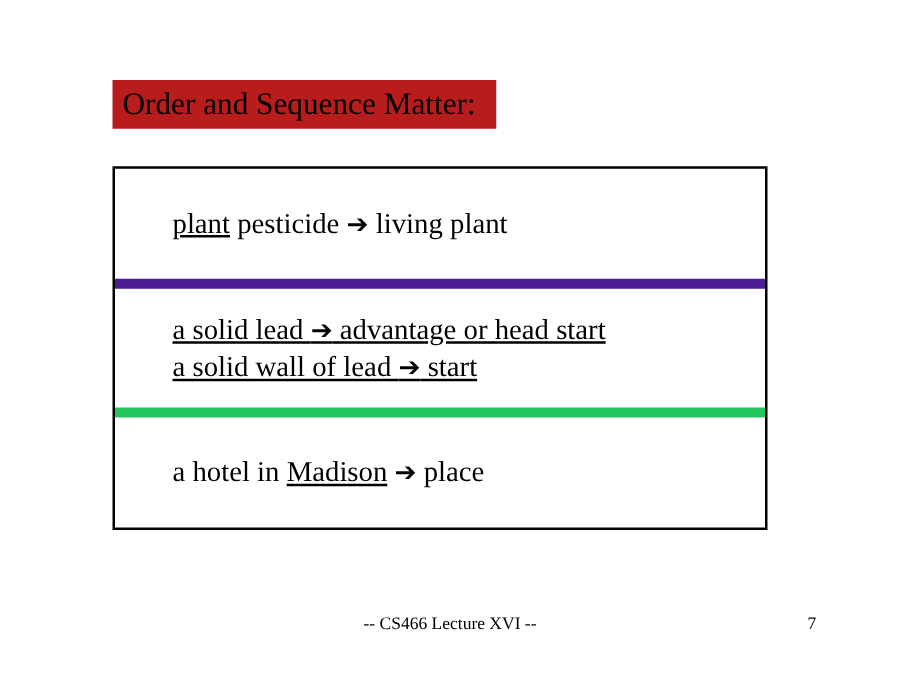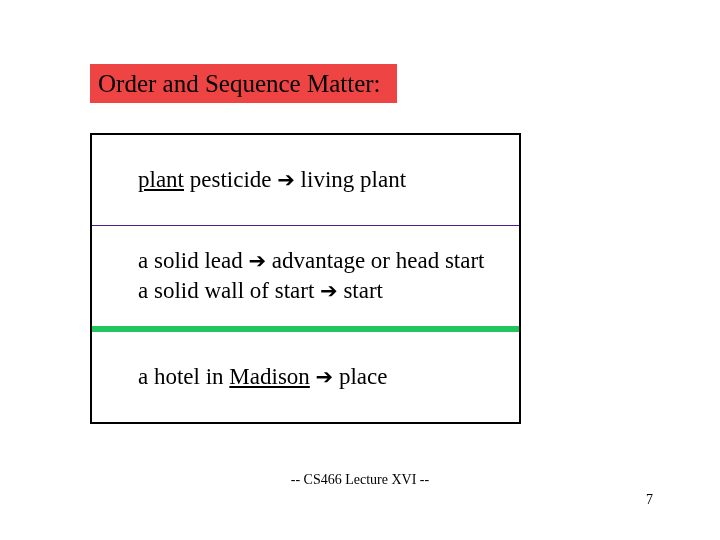--- a/index.html
+++ b/index.html
@@ -11,62 +11,62 @@
     color: #000000;
     font-family: "Liberation Serif", serif;
     overflow: hidden;
   }
   .title-box {
     position: absolute;
     left: 90px;
     top: 64px;
     width: 307px;
     height: 39px;
-    background: #ef4444;
+    background: #b91c1c;
     display: flex;
     align-items: center;
     padding-left: 8px;
     box-sizing: border-box;
     font-size: 25px;
     white-space: nowrap;
   }
   .examples-box {
     position: absolute;
     left: 90px;
     top: 133px;
-    width: 431px;
+    width: 524px;
     height: 291px;
     border: 2px solid #000000;
     box-sizing: border-box;
     display: flex;
     flex-direction: column;
   }
   .example-group {
     display: flex;
     flex-direction: column;
     justify-content: center;
     padding-left: 46px;
     font-size: 23px;
     line-height: 30px;
     white-space: nowrap;
   }
   .example-group.g0 { flex: 94 0 0; }
-  .example-group.g1 { flex: 103 0 0; border-top: 1px solid #4c1d95; }
-  .example-group.g2 { flex: 94 0 0; border-top: 6px solid #22c55e; gap: 36px; }
+  .example-group.g1 { flex: 103 0 0; border-top: 8px solid #4c1d95; text-decoration: underline; }
+  .example-group.g2 { flex: 94 0 0; border-top: 8px solid #22c55e; gap: 36px; }
   .u { text-decoration: underline; }
   .arrow {
     font-family: "DejaVu Sans", sans-serif;
     font-weight: bold;
     font-size: 21px;
   }
   .footer-center {
     position: absolute;
     left: 0;
     right: 0;
-    top: 472px;
+    top: 492px;
     text-align: center;
     font-size: 14px;
   }
   .page-number {
     position: absolute;
     left: 646px;
     top: 492px;
     font-size: 14px;
   }
 </style>
@@ -78,21 +78,21 @@
   <div class="title-box">
     <span>Order and Sequence Matter:</span>
   </div>
 
   <div class="examples-box" id="examples-box">
       <div class="example-group g0">
         <div class="example-line"><span class="u">plant</span><span> pesticide </span><span class="arrow">➔</span><span> living plant</span></div>
       </div>
       <div class="example-group g1">
         <div class="example-line"><span>a solid lead </span><span class="arrow">➔</span><span> advantage or head start</span></div>
-        <div class="example-line"><span>a solid wall of start </span><span class="arrow">➔</span><span> start</span></div>
+        <div class="example-line"><span>a solid wall of lead </span><span class="arrow">➔</span><span> start</span></div>
       </div>
       <div class="example-group g2">
         <div class="example-line"><span>a hotel in </span><span class="u">Madison</span><span> </span><span class="arrow">➔</span><span> place</span></div>
       </div>
     </div>
 
   <div class="footer-center">-- CS466 Lecture XVI --</div>
 
   <div class="page-number">7</div>
 

